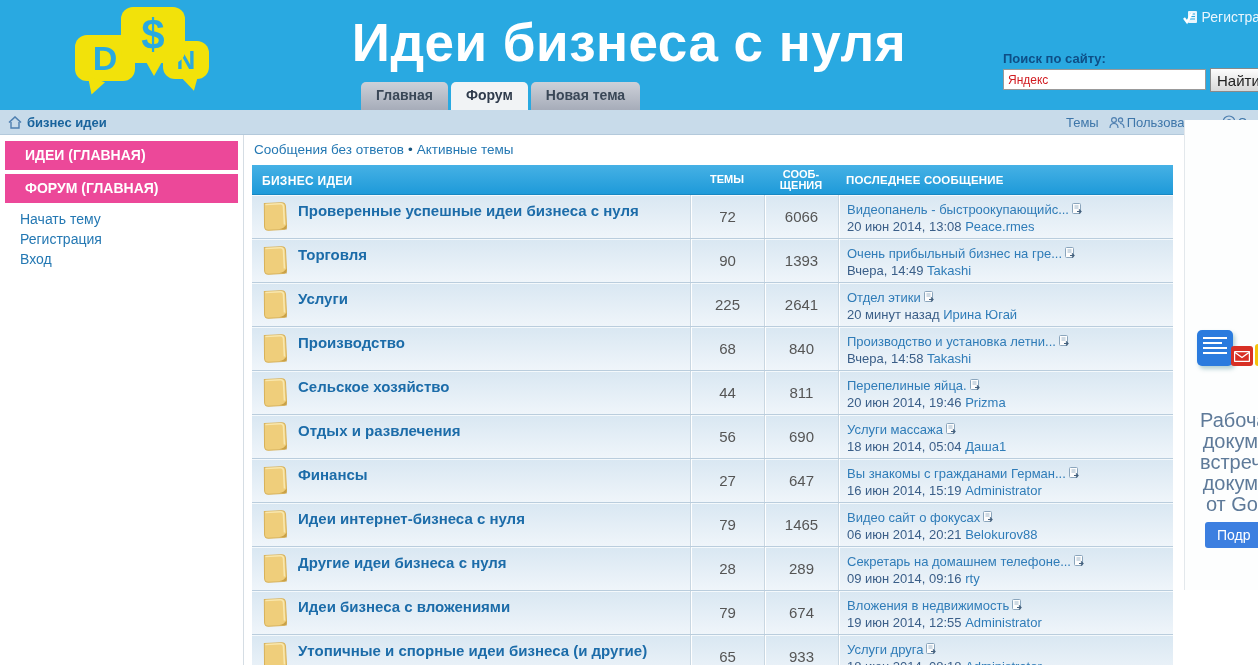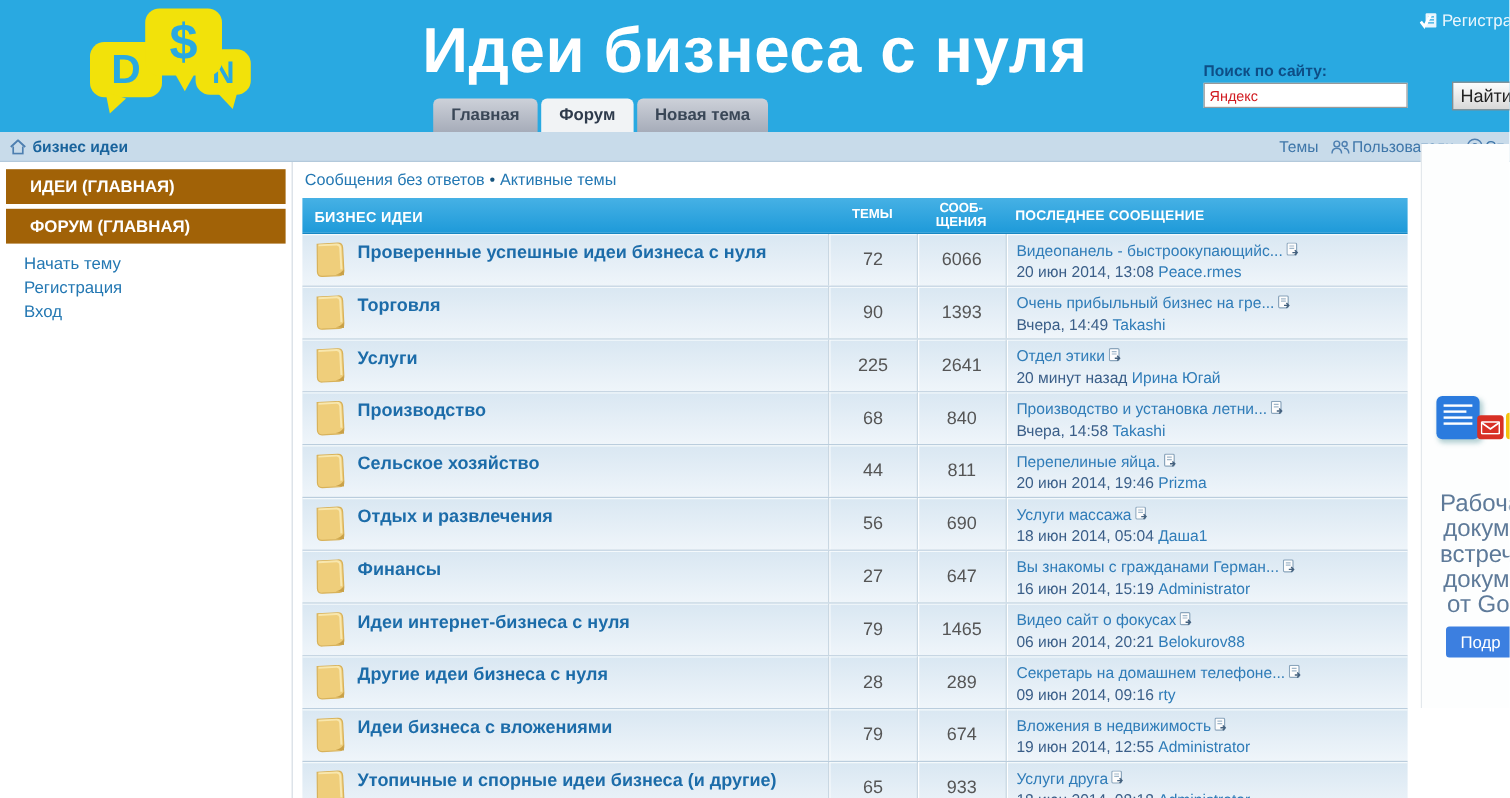--- a/index.html
+++ b/index.html
@@ -36,21 +36,21 @@
   .site-title {
     position:absolute; top:12px; left:0; width:1258px; text-align:center;
     color:#fff; font-size:53px; font-weight:bold; letter-spacing:0.5px;
   }
 
   .register { position:absolute; top:9px; right:-2px; color:#EAF6FD; font-size:14px; display:flex; align-items:center; gap:4px; white-space:nowrap; }
   .register svg { display:block; }
 
   .search-label { position:absolute; top:51px; left:1003px; color:#0E4E86; font-size:13px; font-weight:bold; }
   .search-input {
-    position:absolute; top:69px; left:1003px; width:170px; height:21px;
+    position:absolute; top:69px; left:1003px; width:203px; height:21px;
     border:1px solid #999; background:#fff; padding:0 4px;
     color:#D11B21; font-size:12px; font-family:"Liberation Sans", sans-serif;
   }
   .search-btn {
     position:absolute; top:68px; left:1210px; width:60px; height:24px;
     background:linear-gradient(180deg,#FDFDFD,#D8D8D8); border:1px solid #8A8A8A;
     font-size:15px; color:#222; font-family:"Liberation Sans", sans-serif; text-align:left; padding:0 6px;
   }
 
   .tabs { position:absolute; bottom:0; left:361px; display:flex; }
@@ -69,21 +69,21 @@
   }
   .crumb-left { display:flex; align-items:center; gap:5px; color:#19639C; font-size:13px; font-weight:bold; }
   .crumb-right { margin-left:auto; margin-right:-4px; display:flex; align-items:center; gap:10px; font-size:13px; color:#3E76A9; white-space:nowrap; }
   .crumb-right a { color:#3E76A9; display:flex; align-items:center; gap:2px; }
 
   
   .sidebar { position:absolute; top:135px; left:0; width:243px; height:530px; background:#fff; }
   .side-divider { position:absolute; top:135px; left:243px; width:1px; height:530px; background:#D5DDE4; }
   .side-btn {
     display:block; margin:6px 0 0 5px; width:233px; height:29px; line-height:29px;
-    background:#a16207; color:#fff; font-size:14px; font-weight:bold;
+    background:#ec4899; color:#fff; font-size:14px; font-weight:bold;
     padding-left:20px; cursor:pointer;
   }
   .side-btn + .side-btn { margin-top:4px; }
   .side-links { margin:7px 0 0 20px; display:flex; flex-direction:column; gap:1px; }
   .side-links a { color:#2478B3; font-size:14px; line-height:19px; }
 
   
   .main { position:absolute; top:135px; left:252px; width:921px; }
   .toplinks { padding:7px 0 8px 2px; font-size:13.5px; color:#2478B3; }
   .toplinks a { color:#2478B3; }

